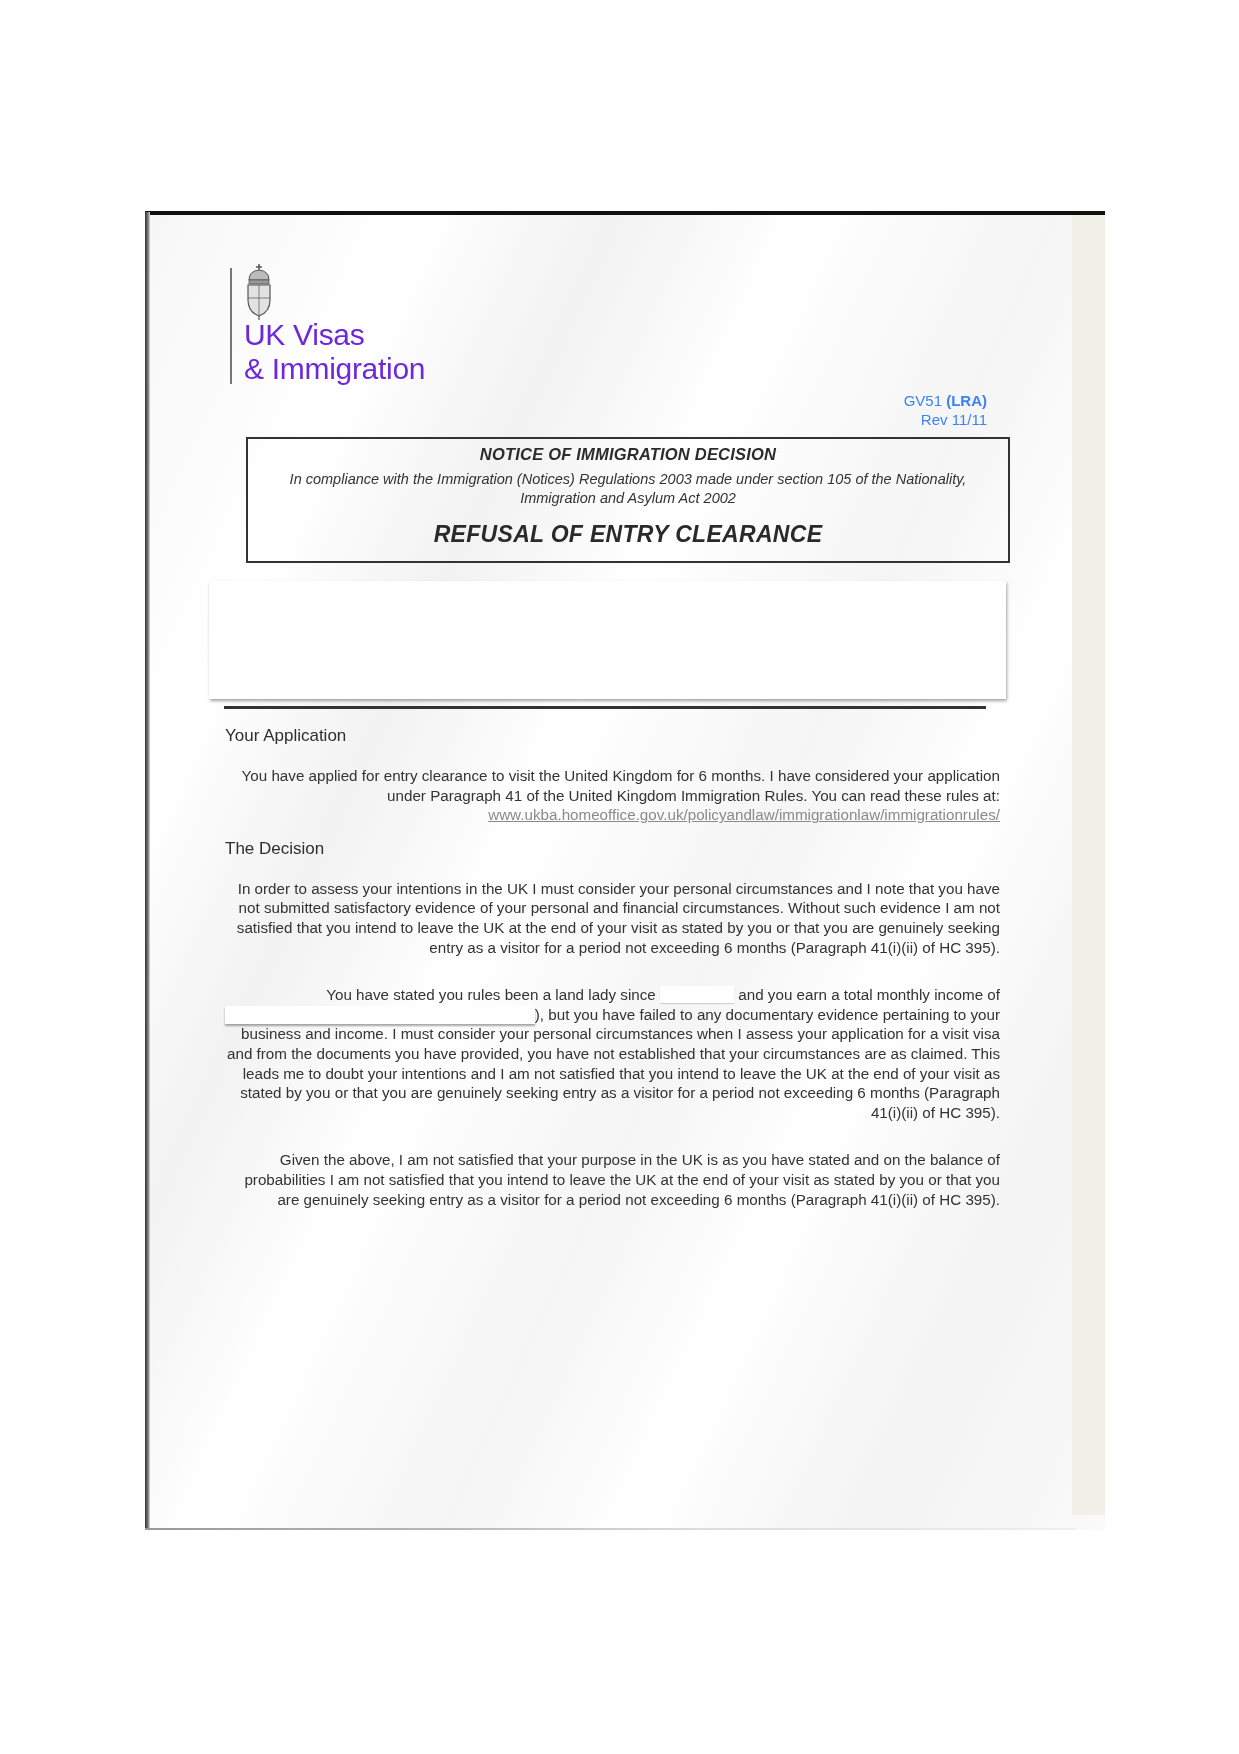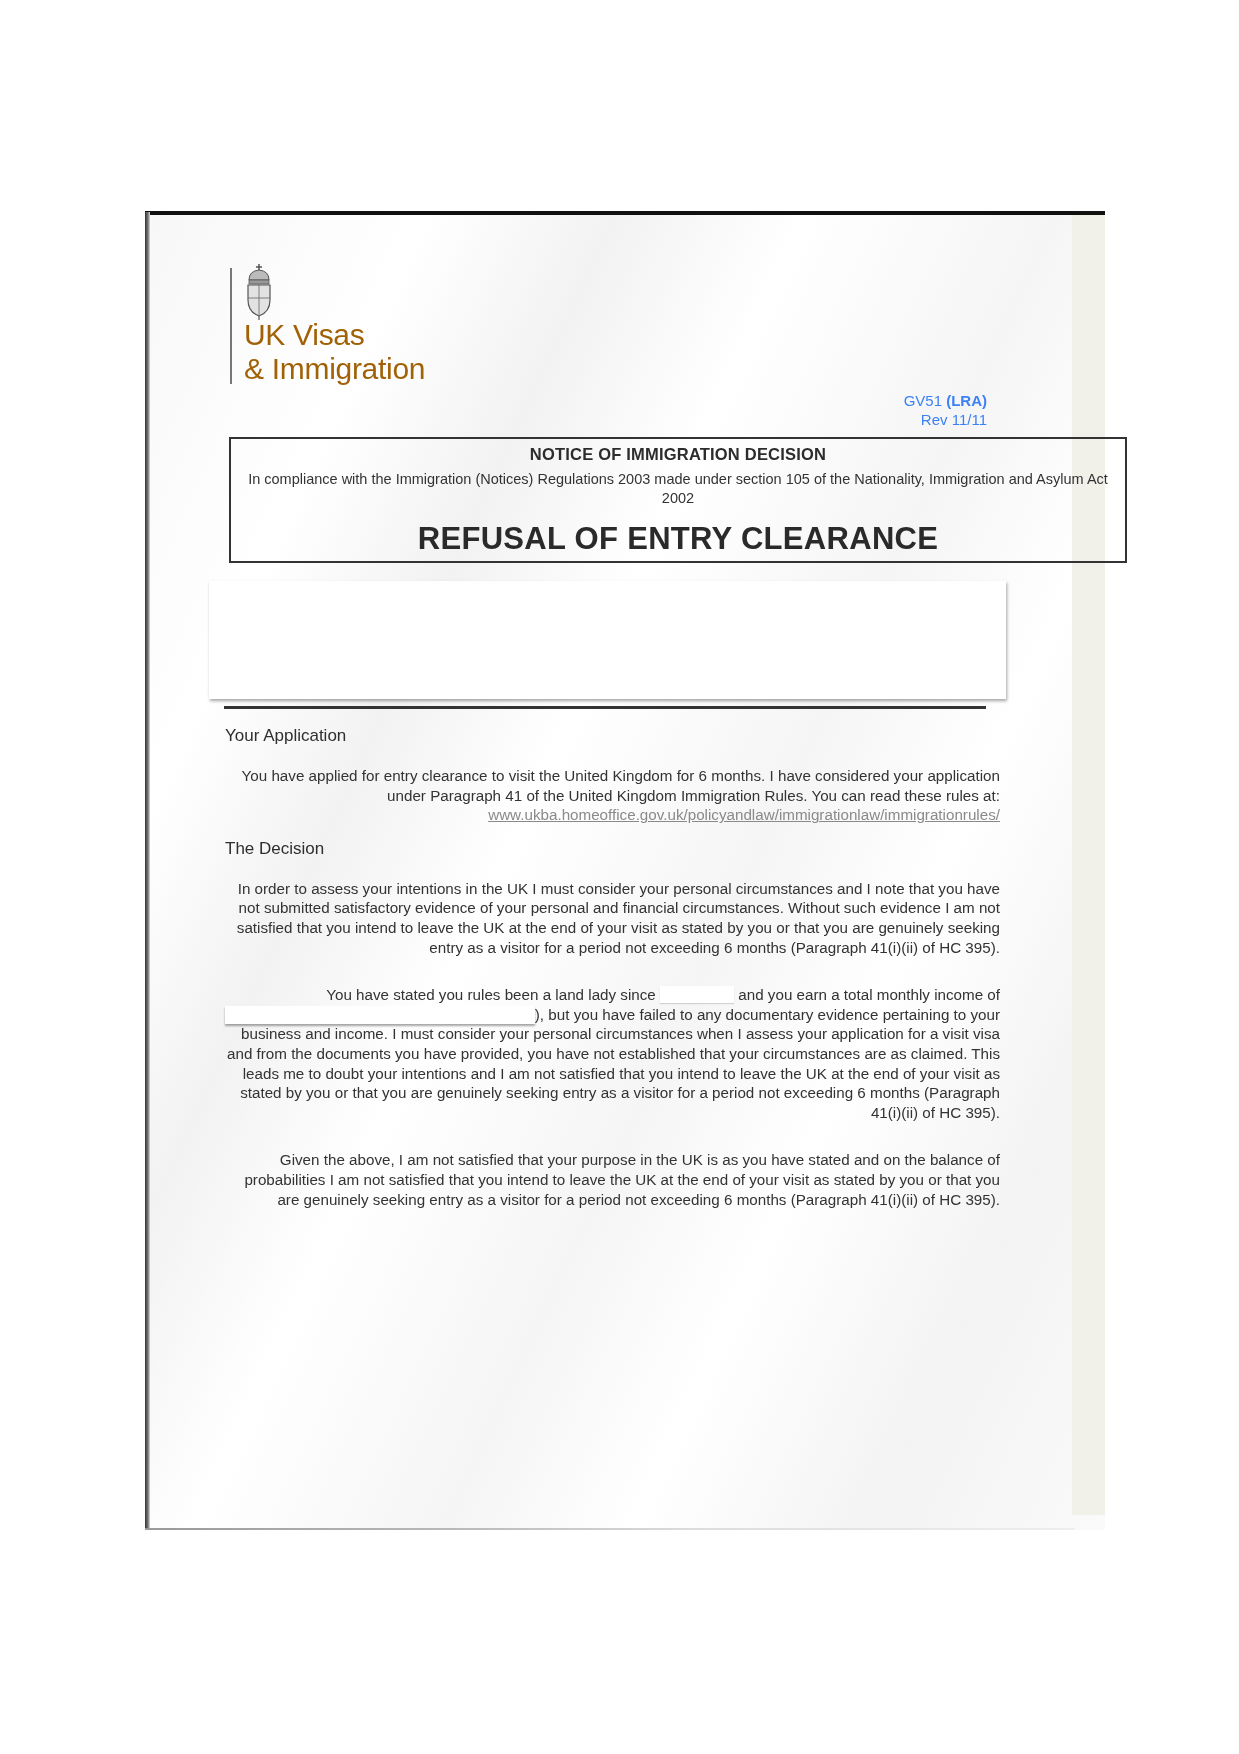--- a/index.html
+++ b/index.html
@@ -74,61 +74,62 @@
       top: 0;
       width: 30px;
       height: 56px;
     }
     .logo-text {
       position: absolute;
       left: 14px;
       top: 54px;
       font-size: 30px;
       line-height: 34px;
-      color: #a16207;
+      color: #6d28d9;
       white-space: nowrap;
       letter-spacing: -0.3px;
     }
     .form-ref {
       position: absolute;
       right: 252px;
       top: 391px;
       text-align: right;
       font-size: 15px;
       line-height: 19px;
       color: #3b82f6;
     }
     .form-ref b { font-weight: bold; }
     .notice-box {
       position: absolute;
-      left: 229px;
+      left: 246px;
       top: 437px;
-      width: 898px;
+      width: 764px;
       height: 126px;
       border: 2px solid #333;
       box-sizing: border-box;
       text-align: center;
+      font-style: italic;
     }
     .notice-title {
       margin-top: 6px;
       font-size: 16.5px;
       font-weight: bold;
       color: #2c2c2c;
       letter-spacing: 0.2px;
     }
     .notice-sub {
       margin-top: 6px;
       font-size: 14.5px;
       line-height: 19px;
       color: #333;
       padding: 0 12px;
     }
     .notice-refusal {
       margin-top: 13px;
-      font-size: 31px;
+      font-size: 23px;
       font-weight: bold;
       color: #2a2a2a;
       letter-spacing: 0.3px;
     }
     .redaction-block {
       position: absolute;
       left: 209px;
       top: 581px;
       width: 797px;
       height: 118px;

